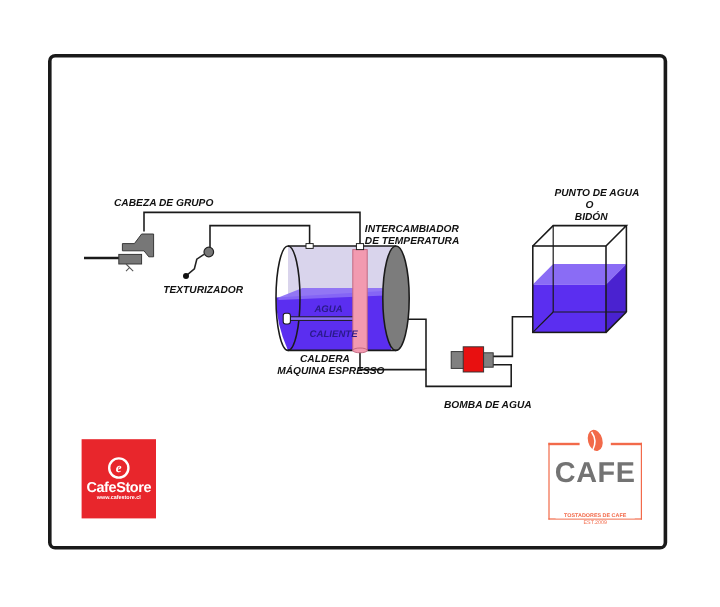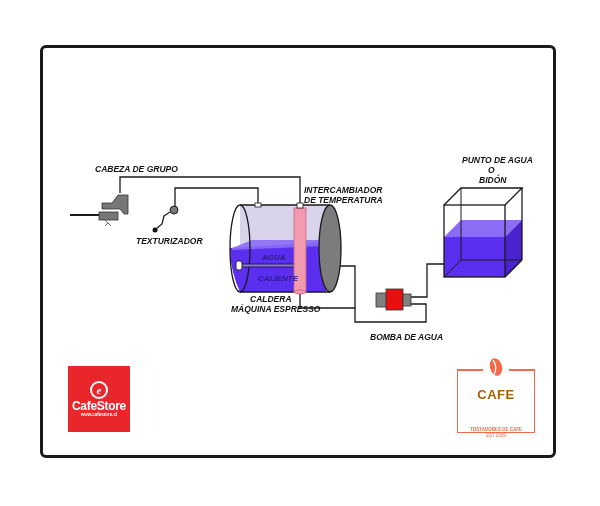--- a/index.html
+++ b/index.html
@@ -114,23 +114,23 @@
       background: #f26a4a;
       width: 26px;
     }
     .cafelama .cl-topline-left { left: 2px; }
     .cafelama .cl-topline-right { right: 2px; }
     .cafelama .cl-title {
       position: absolute;
       left: 0;
       right: 0;
       text-align: center;
-      color: #a16207;
-      font-weight: bold;
-      font-size: 13px;
+      color: #737373;
+      font-weight: bold;
+      font-size: 24px;
       line-height: 19px;
       font-family: "Liberation Sans", sans-serif;
       letter-spacing: 0.5px;
     }
     .cafelama .cl-t1 { top: 30px; }
     .cafelama .cl-t2 { top: 49px; }
     .cafelama .cl-sub {
       position: absolute;
       left: 0;
       right: 0;

